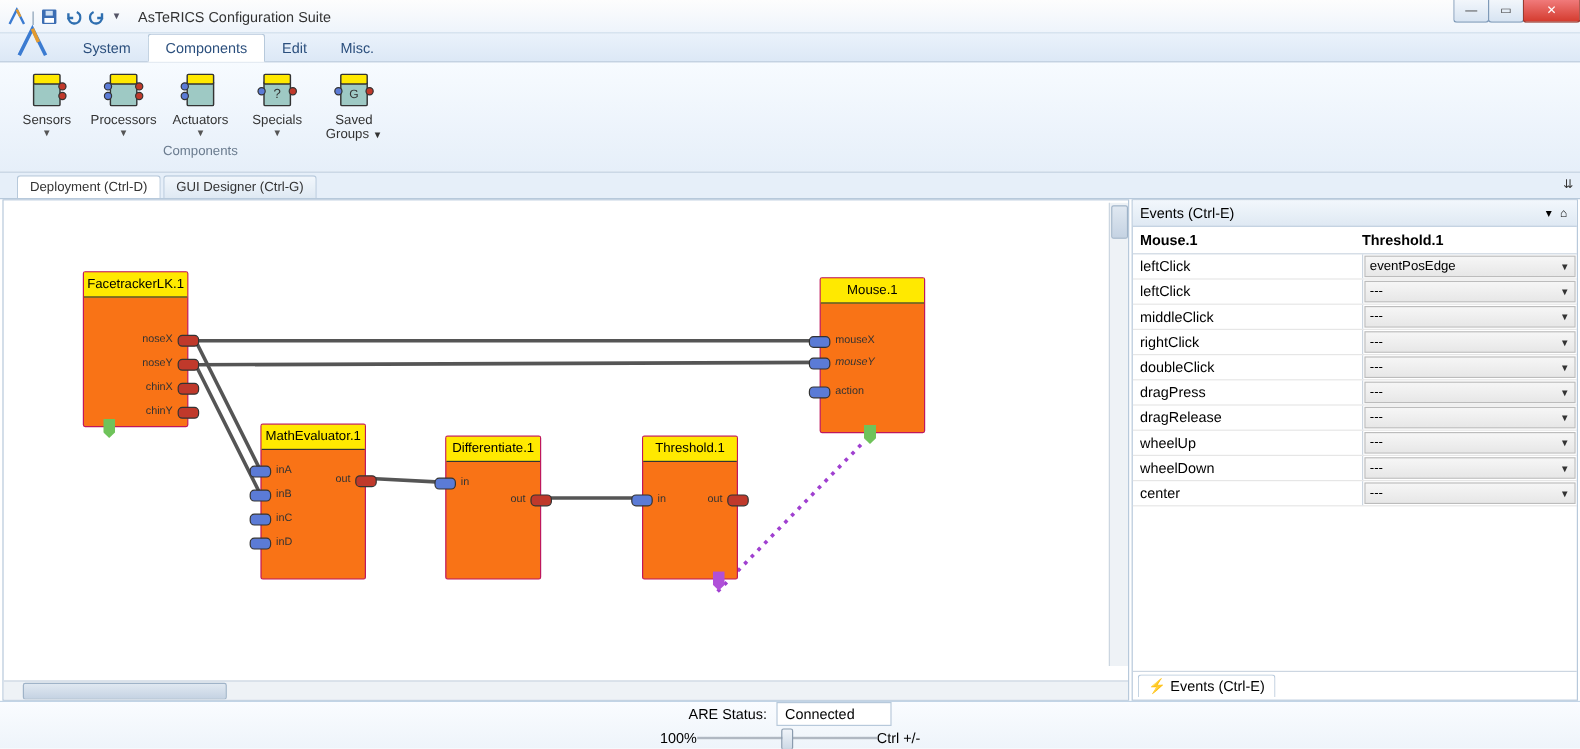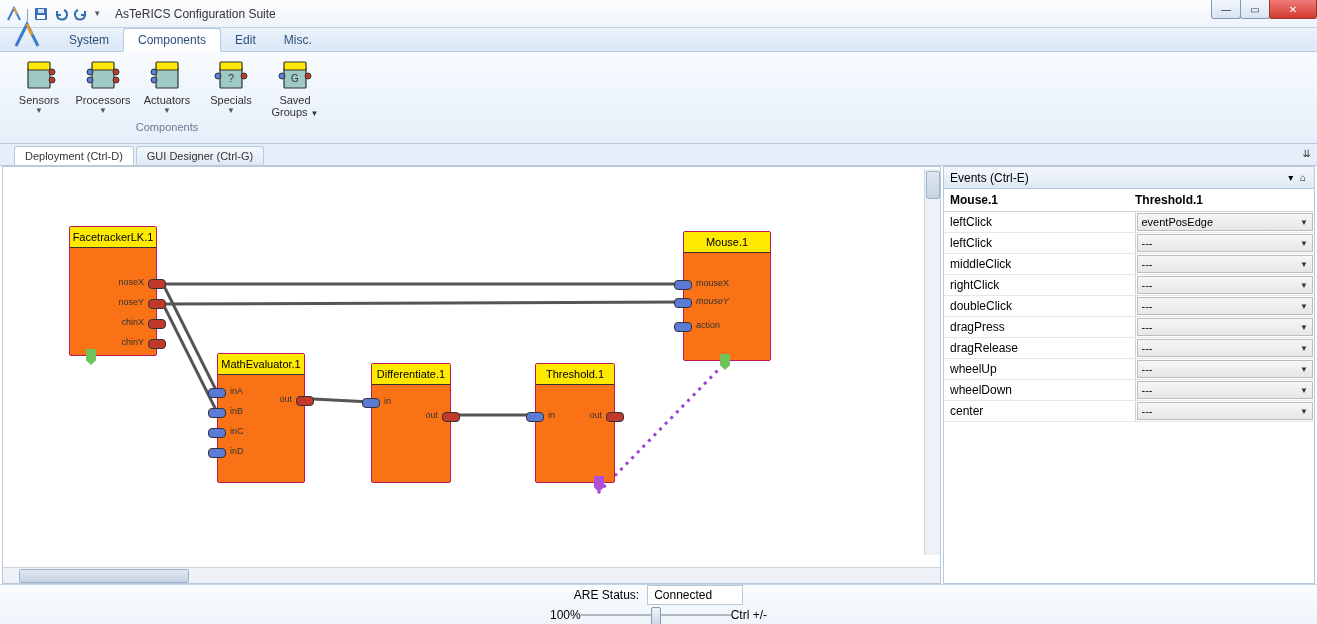--- a/index.html
+++ b/index.html
@@ -388,20 +388,26 @@
           <div class="lbl">center</div>
           <div class="dd">
             <div class="sel">
               <span>---</span>
               <span class="arr">▼</span>
             </div>
           </div>
         </div>
       </div>
     <div style="flex:1"></div>
+    <div style="border-top:1px solid #ccd6e1; padding:2px 4px;">
+      <span style="display:inline-block; border:1px solid #b7c9db; border-bottom:none; border-radius:3px 3px 0 0; background:#fff; padding:2px 8px;">
+        <span style="color:#e49b2f;">⚡</span>
+        <span>Events (Ctrl-E)</span>
+      </span>
+    </div>
   </div>
 </div>
 
 <div class="statusbar">
   <div class="left">
     <span>ARE Status:</span>
     <span class="status-box">Connected</span>
   </div>
   <div class="right">
     <span>100%</span>

